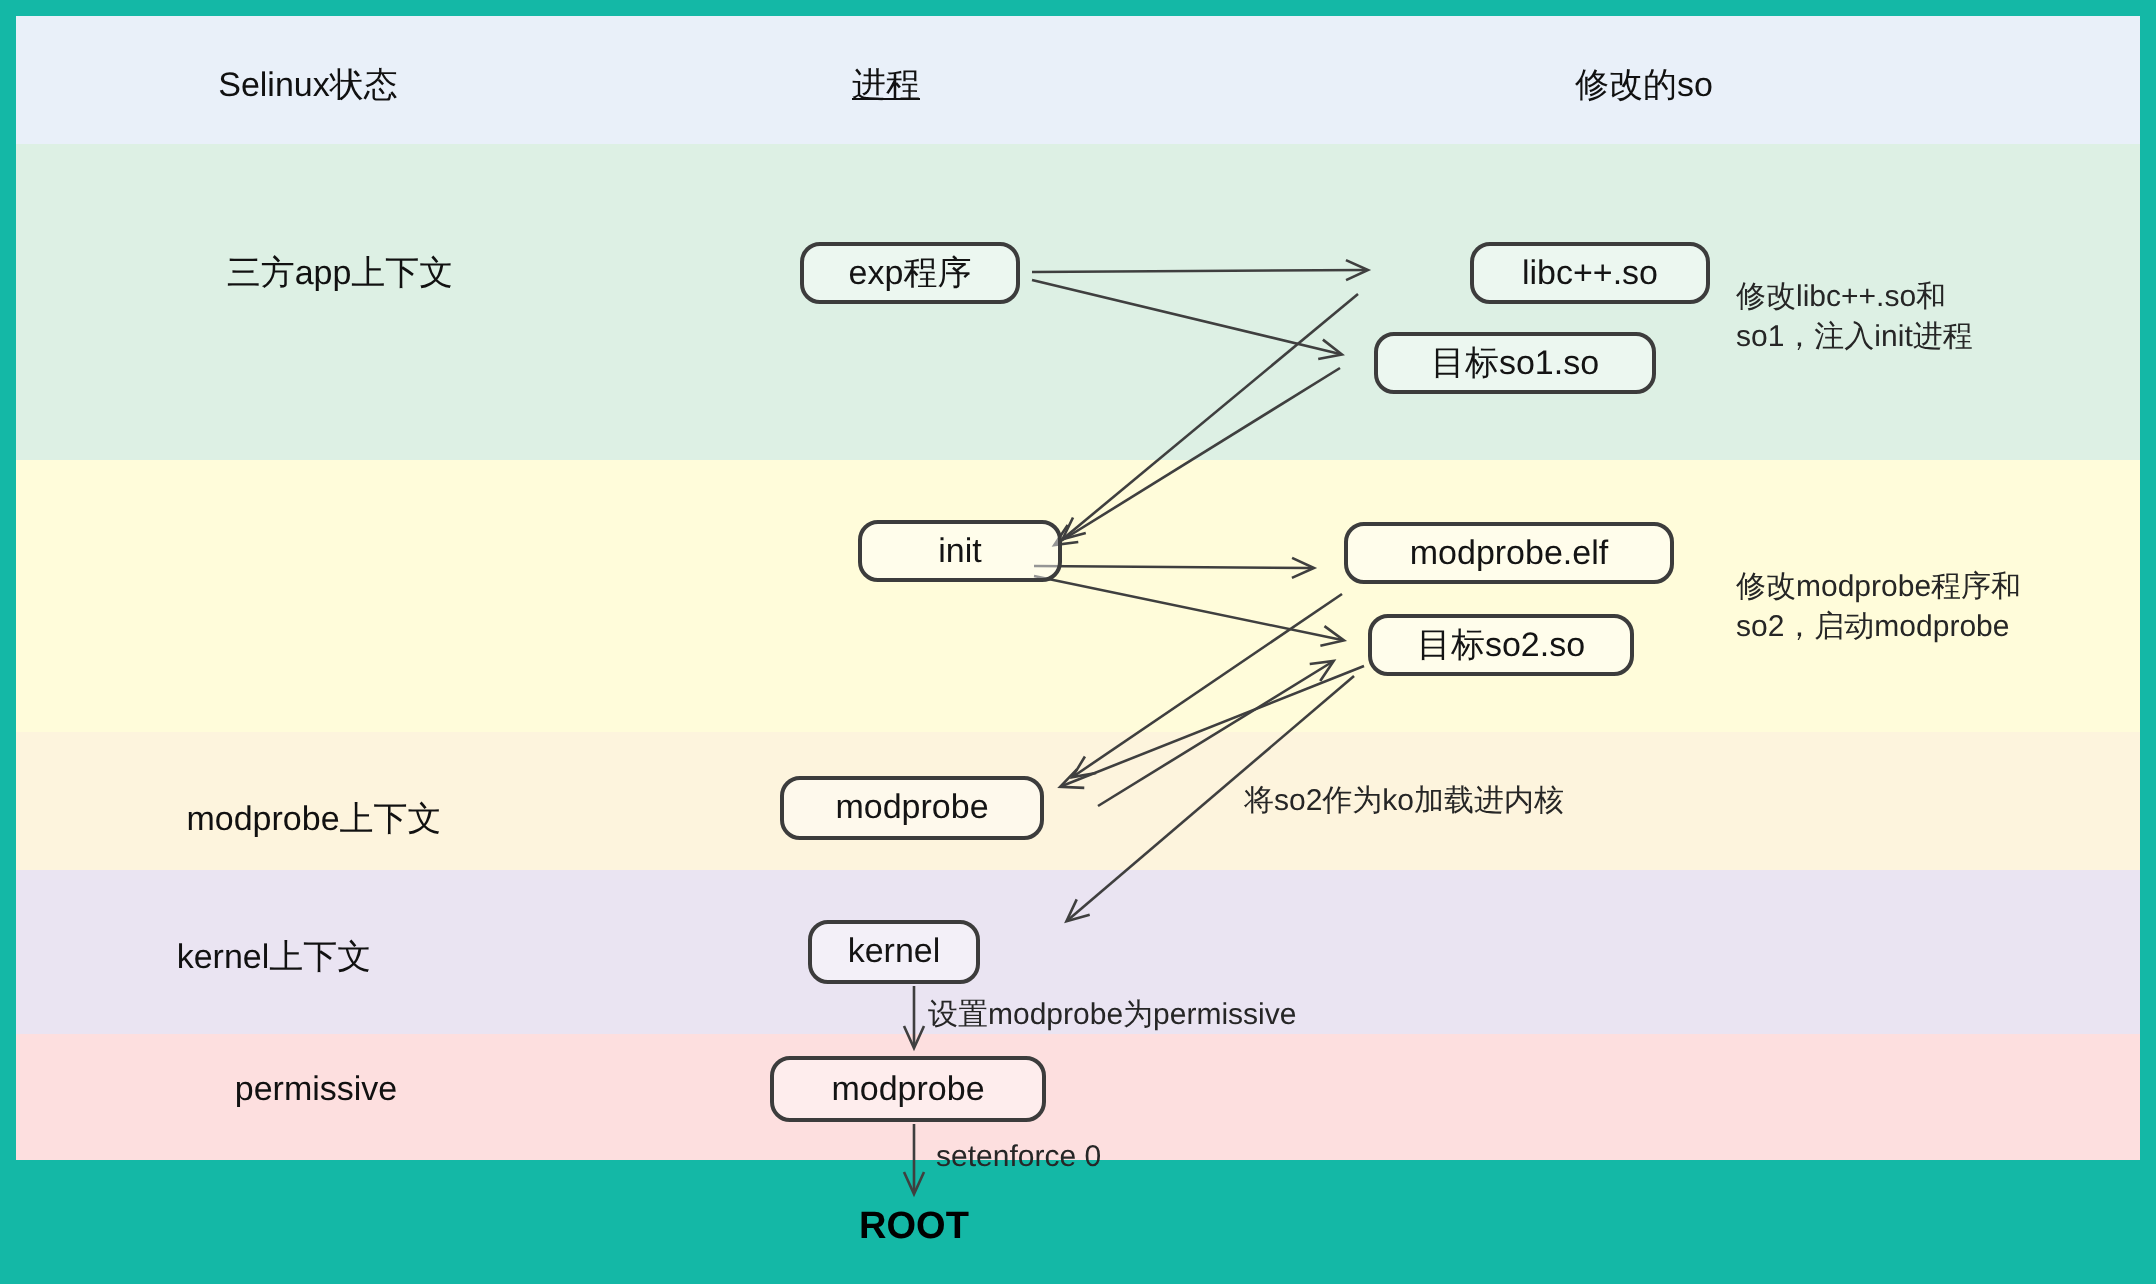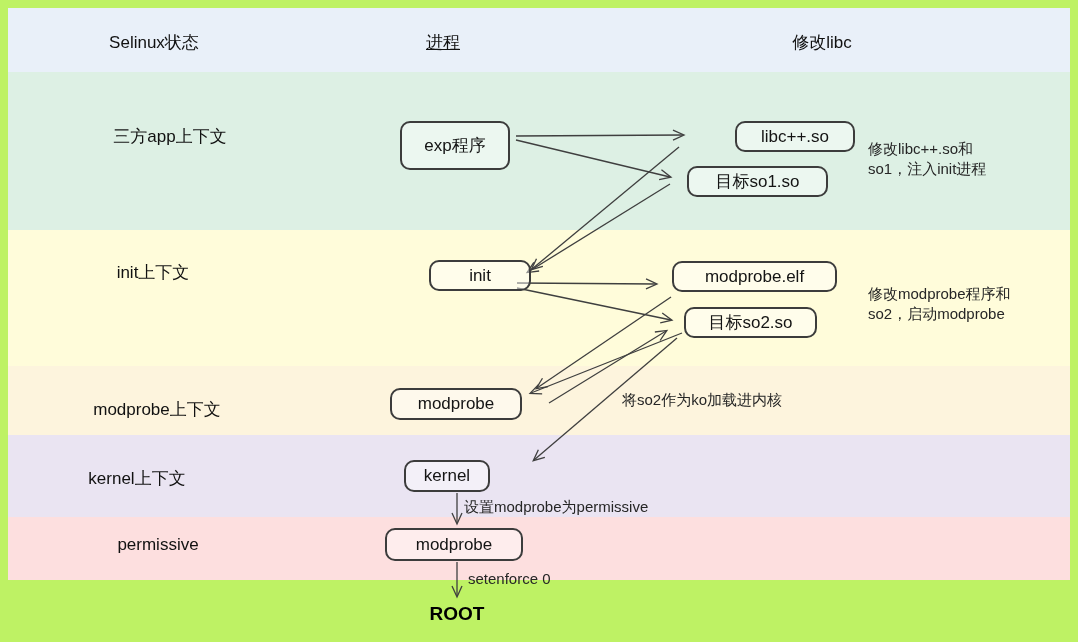--- a/index.html
+++ b/index.html
@@ -1,17 +1,17 @@
 <!DOCTYPE html>
 <html><head>
 <meta charset="utf-8">
 <style>
   html,body{margin:0;padding:0;background:#fff;}
   .canvas{
-    position:relative;width:1078px;height:642px;background:#bef264;overflow:hidden;
+    position:relative;width:1078px;height:642px;background:#14b8a6;overflow:hidden;
     font-family:"Liberation Sans","DejaVu Sans",sans-serif;color:#1f1f1f;
   }
   .band{position:absolute;left:8px;width:1062px;}
   .band-header{top:8px;height:64px;}
   .band-r0{top:72px;height:158px;}
   .band-r1{top:230px;height:136px;}
   .band-r2{top:366px;height:69px;}
   .band-r3{top:435px;height:82px;}
   .band-r4{top:517px;height:63px;}
   .hlabel{position:absolute;top:31px;font-size:17px;text-align:center;color:#111;}
@@ -22,21 +22,21 @@
   .rl-0{left:60px;top:125px;}
   .rl-1{left:43px;top:261px;}
   .rl-2{left:47px;top:398px;}
   .rl-3{left:27px;top:467px;}
   .rl-4{left:48px;top:535px;}
   .node{
     position:absolute;box-sizing:border-box;border:2px solid #3c3c3c;border-radius:10px;
     background:rgba(255,255,255,0.45);display:flex;align-items:center;justify-content:center;
     font-size:17px;color:#141414;white-space:nowrap;
   }
-  .n-exp{left:400px;top:121px;width:110px;height:49px;}
+  .n-exp{left:400px;top:121px;width:110px;height:31px;}
   .n-libc{left:735px;top:121px;width:120px;height:31px;}
   .n-so1{left:687px;top:166px;width:141px;height:31px;}
   .n-init{left:405px;top:260px;width:102px;height:31px;margin-left:24px;}
   .n-melf{left:672px;top:261px;width:165px;height:31px;}
   .n-so2{left:684px;top:307px;width:133px;height:31px;text-align:right;}
   .n-modprobe{left:390px;top:388px;width:132px;height:32px;}
   .n-kernel{left:404px;top:460px;width:86px;height:32px;}
   .n-modprobe2{left:385px;top:528px;width:138px;height:33px;}
   .ann{position:absolute;font-size:15px;line-height:1.35;color:#262626;}
   .ann-r0{left:868px;top:139px;width:190px;}
@@ -56,24 +56,23 @@
 
   <div class="band band-header" style="background-color: rgb(233, 240, 249);"></div>
   <div class="band band-r0" style="background-color: rgb(221, 240, 228);"></div>
   <div class="band band-r1" style="background-color: rgb(255, 252, 218);"></div>
   <div class="band band-r2" style="background-color: rgb(253, 244, 221);"></div>
   <div class="band band-r3" style="background-color: rgb(234, 228, 242);"></div>
   <div class="band band-r4" style="background-color: rgb(253, 223, 223);"></div>
 
   <div class="hlabel hl-selinux">Selinux状态</div>
   <div class="hlabel hl-process">进程</div>
-  <div class="hlabel hl-so">修改libc</div>
+  <div class="hlabel hl-so">修改的so</div>
 
   <div class="rlabel rl-0">三方app上下文</div>
-  <div class="rlabel rl-1">init上下文</div>
   <div class="rlabel rl-2">modprobe上下文</div>
   <div class="rlabel rl-3">kernel上下文</div>
   <div class="rlabel rl-4">permissive</div>
 
   <svg class="arrows" width="1078" height="642" viewBox="0 0 1078 642">
     <defs>
       <marker id="ah" markerWidth="14" markerHeight="12" refX="11" refY="6" orient="auto" markerUnits="userSpaceOnUse">
         <path d="M1,1 L12,6 L1,11" fill="none" stroke="#3f3f3f" stroke-width="1.3"></path>
       </marker>
     </defs>

